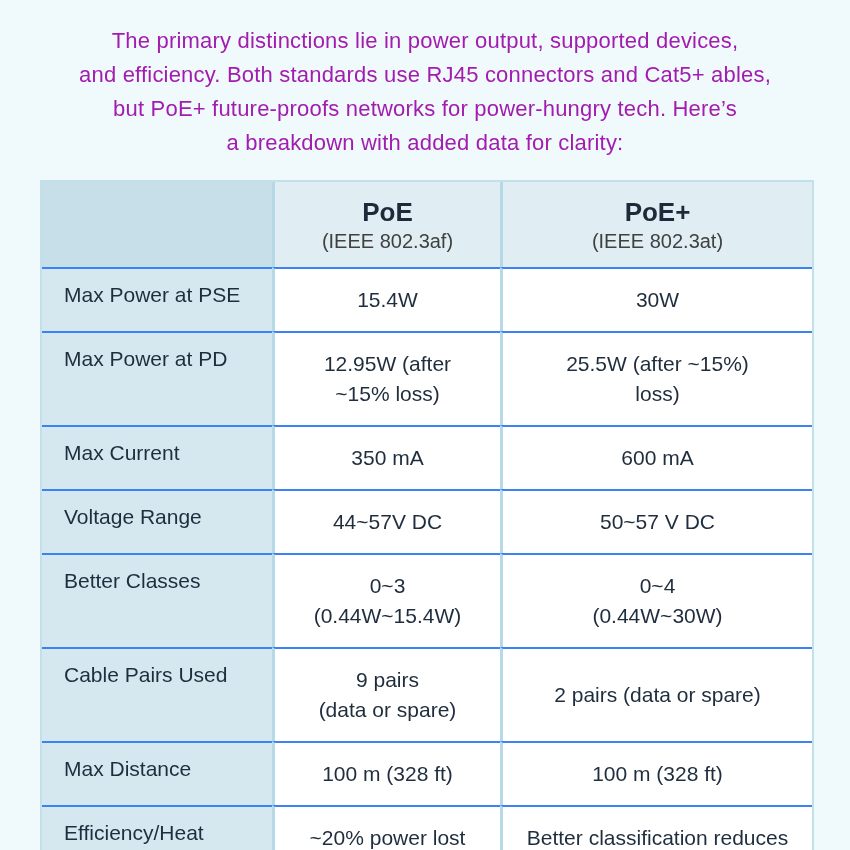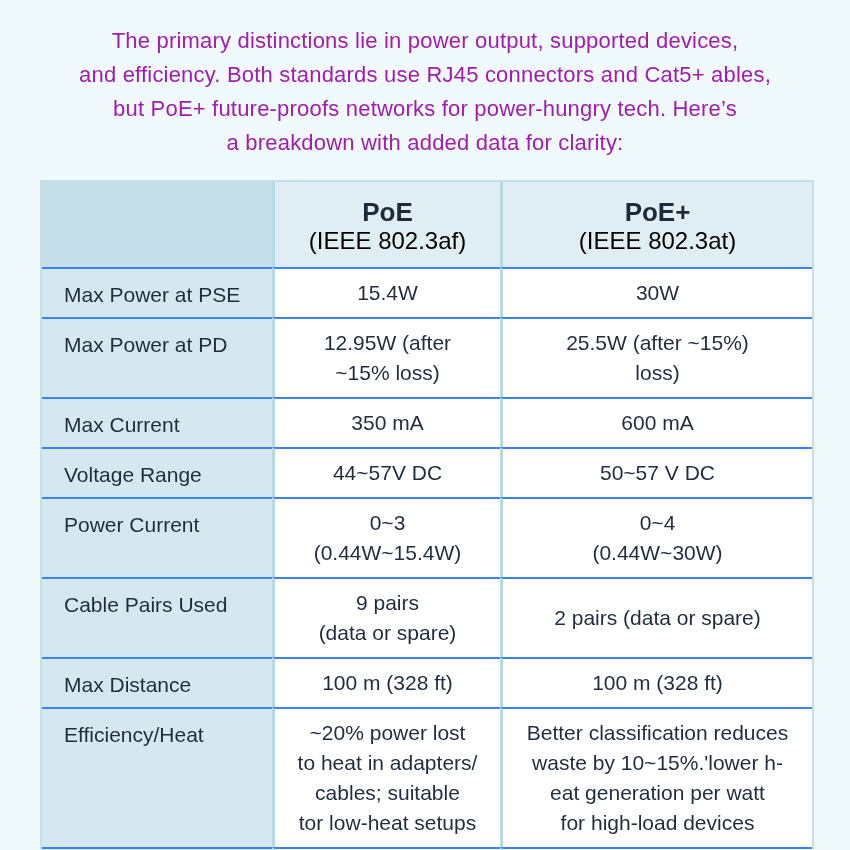--- a/index.html
+++ b/index.html
@@ -48,44 +48,44 @@
   }
   th.corner { background: #c7dfe9; }
   th.colhead { background: #e0eef4; border-left: 3px solid #b5d9e6; }
   .htitle {
     font-size: 26px;
     font-weight: bold;
     line-height: 32px;
     color: #1c2a3a;
   }
   .hsub {
-    font-size: 24px;
+    font-size: 20px;
     line-height: 26px;
-    color: #000000;
+    color: #404040;
   }
 
   tbody td {
     border-top: 2px solid #3b82f6;
     font-size: 21px;
     line-height: 30px;
     white-space: pre-line;
     padding: 0;
   }
   td.lbl {
     background: #d5e8f0;
     vertical-align: top;
     text-align: left;
     padding: 11px 8px 0 22px;
   }
   td.val {
     background: #ffffff;
     vertical-align: middle;
     text-align: center;
     border-left: 3px solid #b5d9e6;
-    padding: 9px 6px;
+    padding: 16px 6px;
   }
   tr.r0 { height: 50px; }
   tr.r1 { height: 75px; }
   tr.r2 { height: 48px; border-radius: 22px; }
   tr.r3 { height: 48px; }
   tr.r4 { height: 76px; }
   tr.r5 { height: 64px; }
   tr.r6 { height: 49px; }
   tr.r7 { height: 128px; }
   tr.r8 { height: 80px; }
@@ -136,21 +136,21 @@
         <td class="lbl">Max Current</td>
         <td class="val">350 mA</td>
         <td class="val">600 mA</td>
       </tr>
       <tr class="r3">
         <td class="lbl">Voltage Range</td>
         <td class="val">44~57V DC</td>
         <td class="val">50~57 V DC</td>
       </tr>
       <tr class="r4">
-        <td class="lbl">Power Current</td>
+        <td class="lbl">Better Classes</td>
         <td class="val">0~3
 (0.44W~15.4W)</td>
         <td class="val">0~4
 (0.44W~30W)</td>
       </tr>
       <tr class="r5">
         <td class="lbl">Cable Pairs Used</td>
         <td class="val">9 pairs
 (data or spare)</td>
         <td class="val">2 pairs (data or spare)</td>

